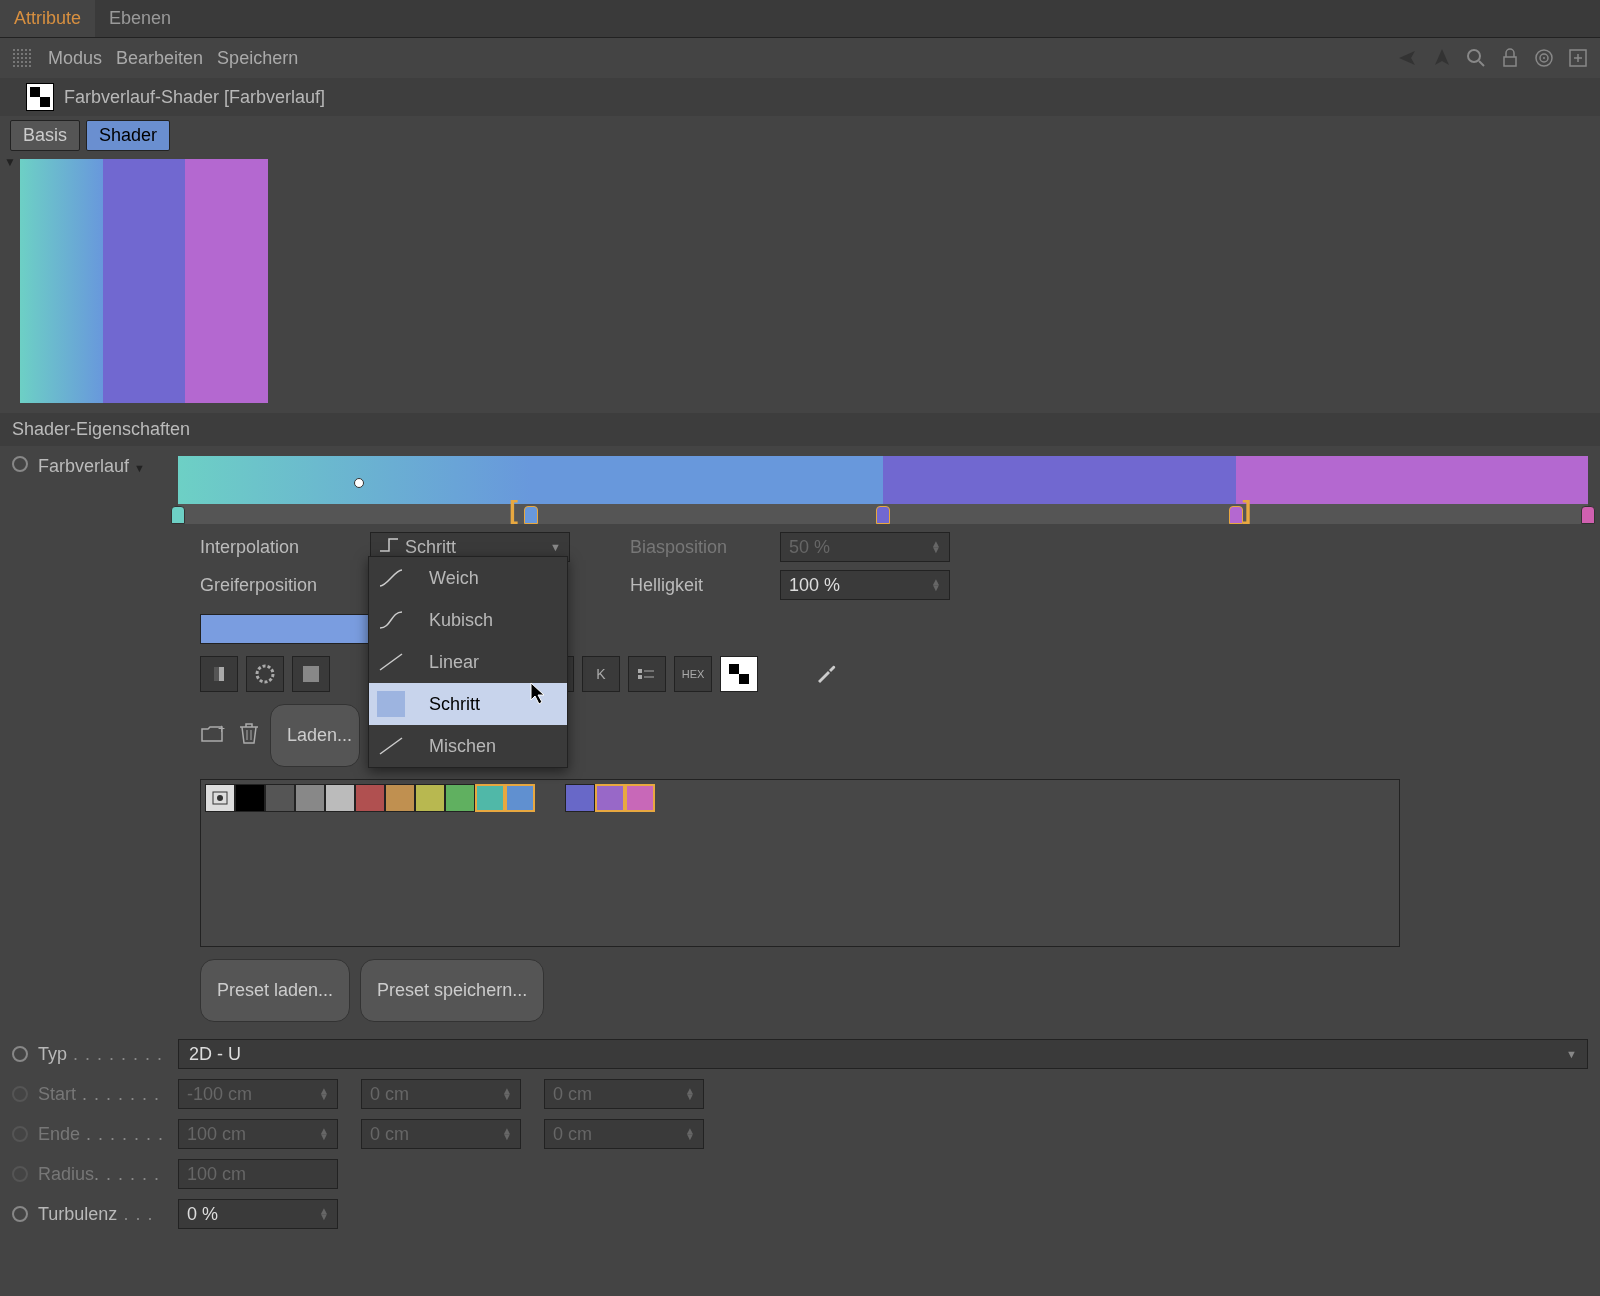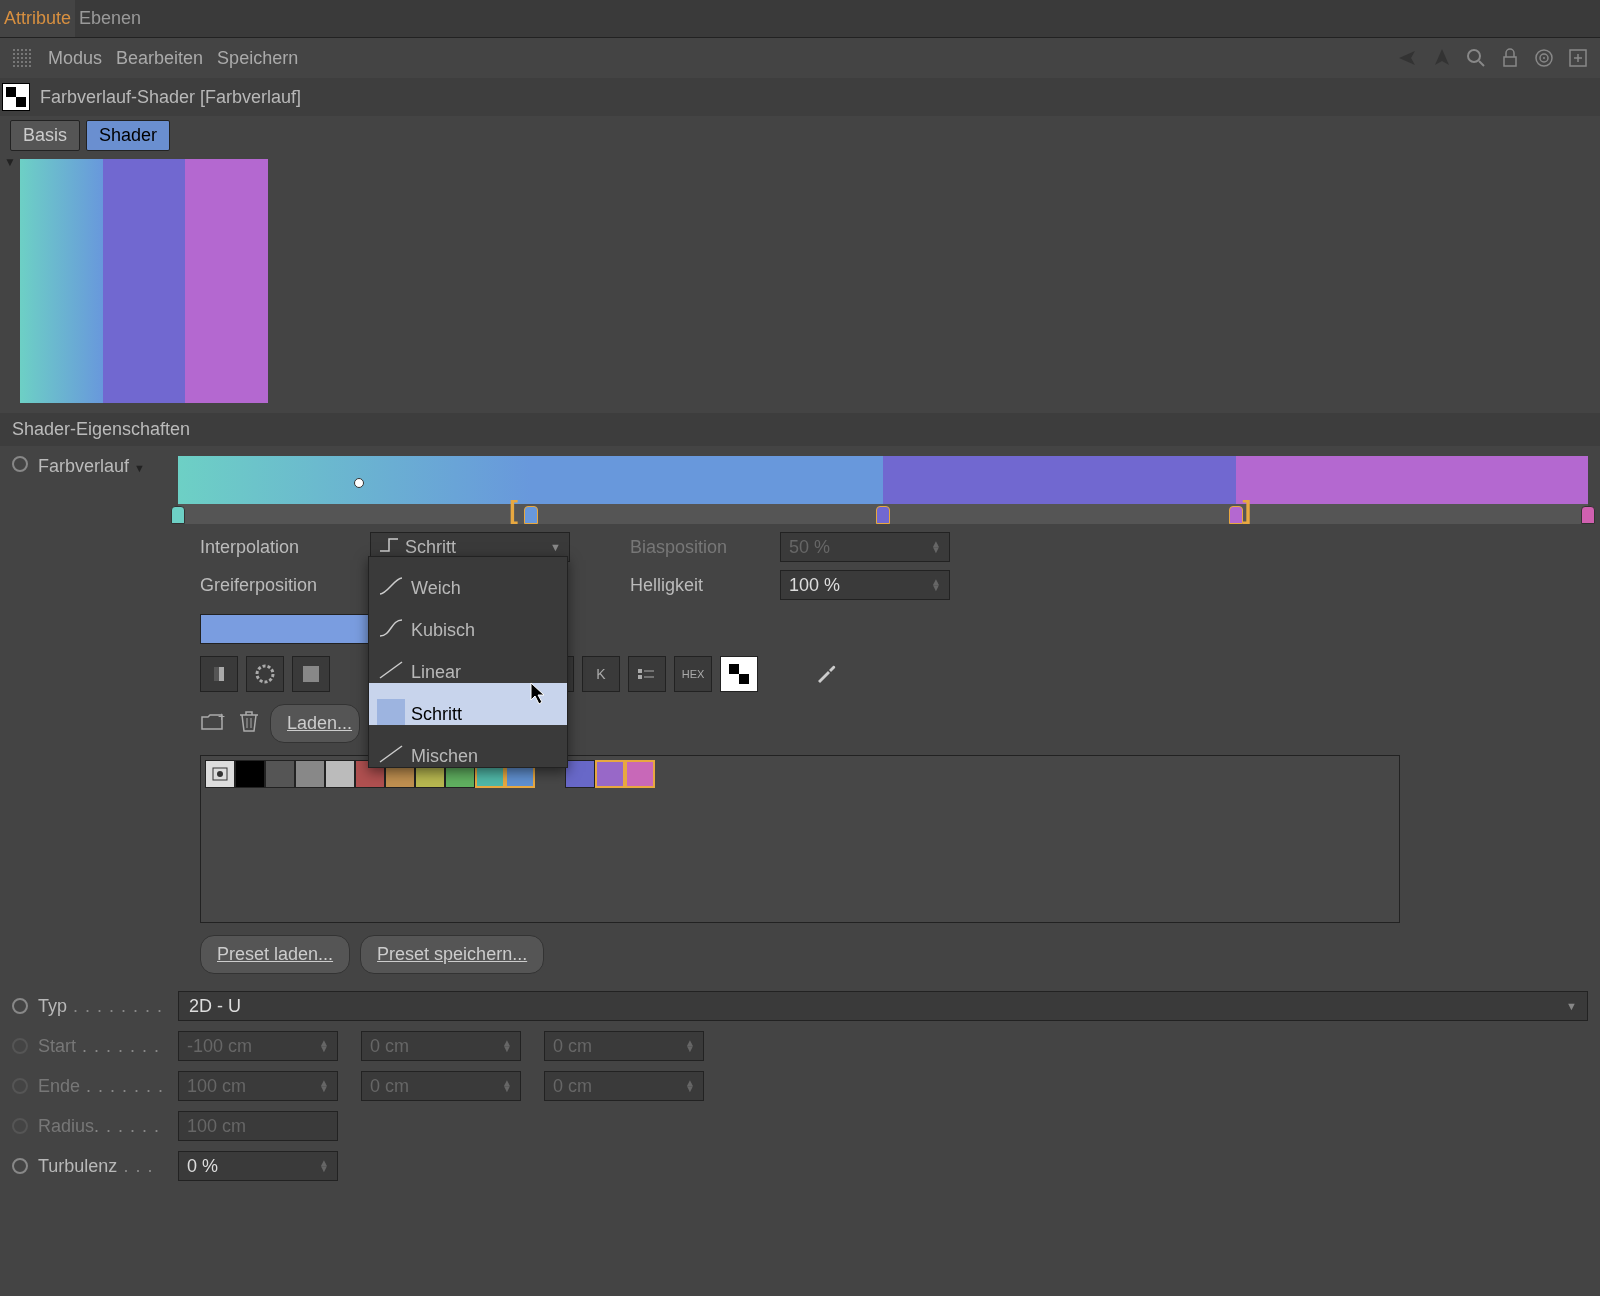--- a/index.html
+++ b/index.html
@@ -1,27 +1,27 @@
 <!DOCTYPE html>
 <html><head>
 <meta charset="utf-8">
 <style>
 * { box-sizing: border-box; margin: 0; padding: 0; font-family: -apple-system, Helvetica, Arial, sans-serif; }
 body { background: #444444; color: #b8b8b8; font-size: 18px; width: 1600px; height: 1296px; overflow: hidden; }
 
 .tabs-top { display: flex; background: #3a3a3a; height: 38px; border-bottom: 1px solid #222; }
-.tab-top { padding: 8px 4px; color: #999; cursor: pointer; }
+.tab-top { padding: 8px 14px; color: #999; cursor: pointer; }
 .tab-top.active { color: #d89040; background: #444; }
 
 .toolbar { display: flex; align-items: center; height: 40px; padding: 0 10px; gap: 14px; }
 .toolbar .menu-item { color: #aaa; cursor: pointer; }
 .toolbar-right { margin-left: auto; display: flex; gap: 10px; align-items: center; }
 .tool-icon { width: 24px; height: 24px; display: inline-flex; align-items: center; justify-content: center; color: #888; }
 
-.header-row { display: flex; align-items: center; height: 38px; padding: 0 2px; gap: 10px; background: #3e3e3e; }
+.header-row { display: flex; align-items: center; height: 38px; padding: 0 26px; gap: 10px; background: #3e3e3e; }
 .icon-box { width: 28px; height: 28px; background: #fff; border: 1px solid #000; display: inline-flex; align-items: center; justify-content: center; }
 
 .subtabs { display: flex; padding: 4px 10px; gap: 6px; }
 .subtab { padding: 4px 12px; background: #555; border: 1px solid #222; border-radius: 2px; color: #ccc; cursor: pointer; }
 .subtab.active { background: #6a8fd0; color: #000; }
 
 .preview-area { padding: 4px 10px 10px 20px; }
 .preview-thumb { width: 248px; height: 244px; display: flex; }
 .preview-thumb > div { flex: 1; }
 
@@ -46,31 +46,31 @@
 
 .combo { background: #3a3a3a; border: 1px solid #222; height: 30px; display: flex; align-items: center; padding: 0 8px; position: relative; }
 .combo .combo-icon { width: 20px; margin-right: 6px; }
 .combo .chev { margin-left: auto; font-size: 11px; color: #888; }
 
 .numfield { background: #3a3a3a; border: 1px solid #222; height: 30px; display: flex; align-items: center; padding: 0 8px; color: #ddd; position: relative; }
 .numfield.dim { color: #666; }
 .numfield .spinner { margin-left: auto; color: #666; font-size: 10px; line-height: 6px; }
 
 .dropdown-open { position: absolute; background: #3a3a3a; border: 1px solid #222; z-index: 100; width: 200px; box-shadow: 0 4px 12px rgba(0,0,0,0.5); }
-.dd-item { display: flex; align-items: flex-end; height: 42px; padding: 0 8px; gap: 6px; cursor: pointer; }
+.dd-item { display: flex; align-items: center; height: 42px; padding: 0 8px; gap: 24px; cursor: pointer; }
 .dd-item.sel { background: #c8d4ec; color: #000; }
 .dd-item .dd-icon { width: 28px; height: 26px; display: flex; align-items: center; justify-content: center; }
 
 .color-strip { height: 30px; background: #7a9de0; border: 1px solid #222; margin: 4px 200px 8px 200px; width: 360px; }
 
 .icon-row { display: flex; gap: 8px; padding: 4px 200px; align-items: center; }
 .sq-btn { width: 38px; height: 36px; background: #3a3a3a; border: 1px solid #222; display: flex; align-items: center; justify-content: center; color: #aaa; font-size: 14px; }
 
 .load-row { display: flex; gap: 10px; padding: 8px 200px; align-items: center; }
-.pill-btn { background: #555; border: 1px solid #333; border-radius: 14px; padding: 8px 16px; color: #ccc; cursor: pointer; text-decoration: underline; }
+.pill-btn { background: #555; border: 1px solid #333; border-radius: 14px; padding: 20px 16px; color: #ccc; cursor: pointer; }
 
 .swatch-panel { margin: 4px 200px; border: 1px solid #222; background: #474747; height: 168px; padding: 4px; }
 .swatch-row { display: flex; gap: 0; }
 .swatch { width: 30px; height: 28px; border: 1px solid #222; }
 
 .preset-row { display: flex; gap: 10px; padding: 8px 200px; }
 
 .bottom-props { padding: 4px 12px; }
 .bp-row { display: flex; align-items: center; height: 40px; gap: 10px; }
 .bp-label { width: 130px; display: flex; }

